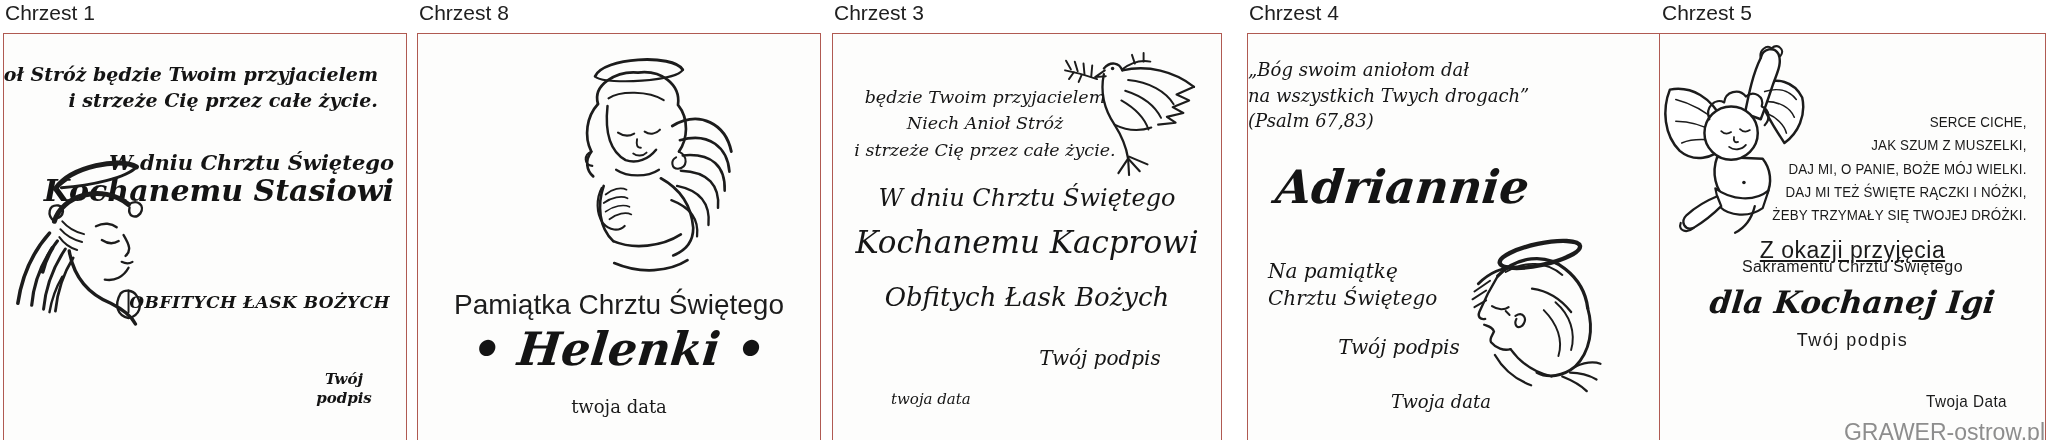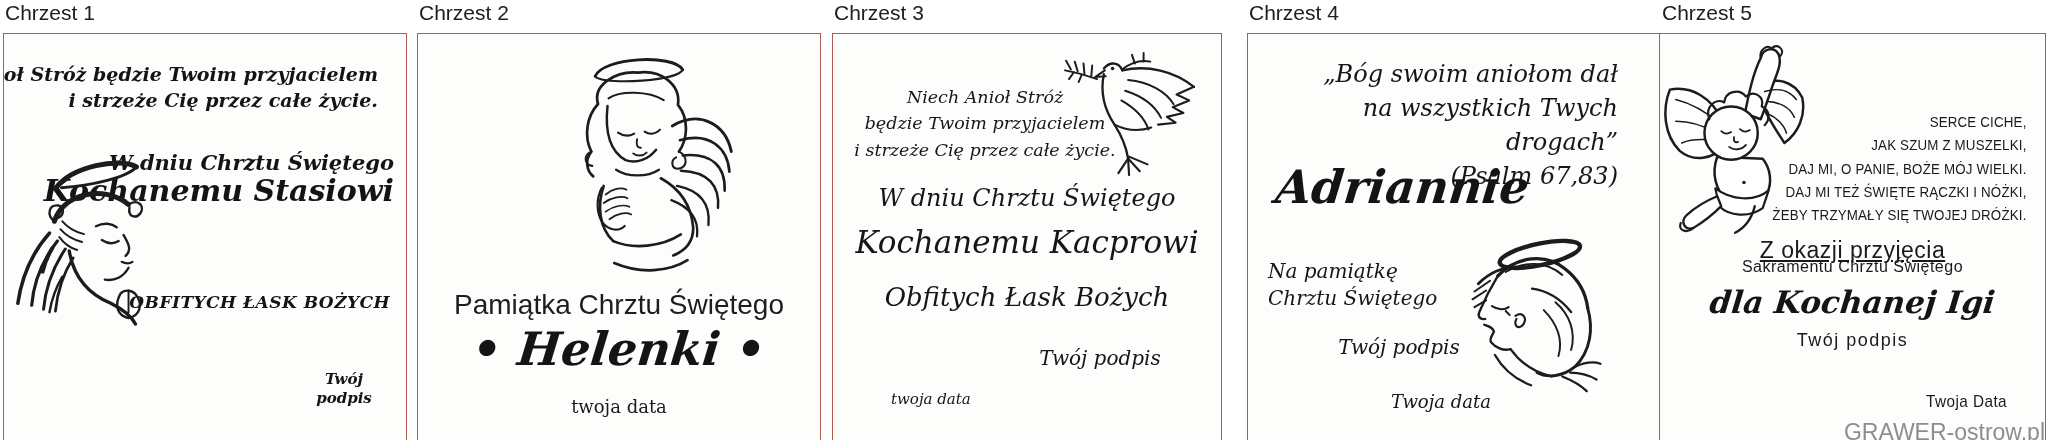--- a/index.html
+++ b/index.html
@@ -38,21 +38,21 @@
   .p2-date{top:362px;font-size:18px;font-family:"DejaVu Serif","Liberation Serif",serif;}
   
   .p3-dove{position:absolute;left:224px;top:16px;}
   .p3-blessing{top:50px;left:12px;width:280px;text-align:center;font-size:17.5px;line-height:1.5;}
   .p3-occasion{top:150px;font-size:24px;}
   .p3-name{top:190px;font-size:31px;}
   .p3-wish{top:248px;font-size:26px;}
   .p3-sign{top:312px;left:167px;width:200px;text-align:center;font-size:20px;}
   .p3-date{top:356px;left:58px;font-size:15px;}
   
-  .p4-quote{top:23px;left:0;width:370px;text-align:right;font-size:24px;line-height:1.42;}
+  .p4-quote{top:23px;left:0;width:370px;text-align:left;font-size:18px;line-height:1.42;}
   .p4-name{top:126px;left:28px;width:240px;text-align:center;font-size:46px;}
   .p4-occasion{top:224px;left:20px;width:200px;text-align:left;font-size:20px;line-height:1.35;}
   .p4-sign{top:301px;left:51px;width:200px;text-align:center;font-size:20px;}
   .p4-date{top:357px;left:93px;width:200px;text-align:center;font-size:18px;}
   .p4-angel{position:absolute;left:198px;top:196px;}
   
   .hand{font-family:"Liberation Sans",sans-serif;color:#1a1a1a;}
   .p5-cherub{position:absolute;left:0;top:6px;}
   .p5-poem{top:76px;right:18px;text-align:right;font-size:15.5px;line-height:1.5;
            letter-spacing:.2px;transform:scaleX(.86);transform-origin:right top;}
@@ -105,21 +105,21 @@
           <path d="M60 94 C48 112 40 133 38 155" stroke-width="3"></path>
           <path d="M68 103 C58 119 52 137 50 157" stroke-width="2.8"></path>
           <path d="M47 93 C42 101 39 109 37 117" stroke-width="4"></path>
           <path d="M57 122 C50 134 46 146 44 158" stroke-width="2.4"></path>
         </g>
       </svg>
     </div>
   </div>
 
   <div class="panel" style="left:417px;width:404px;">
-    <div class="panel-label">Chrzest 2</div>
+    <div class="panel-label">Chrzest 8</div>
     <div class="panel-box">
       <svg class="p2-angel" width="200" height="244" viewBox="0 0 210 250">
         <g fill="none" stroke="#1c1c1c" stroke-linecap="round">
           <path d="M60 33 C68 13 142 9 152 26" stroke-width="3"></path>
           <path d="M152 26 C146 38 74 42 61 34" stroke-width="2.2"></path>
           <path d="M63 62 C57 42 82 27 105 29 C129 26 150 41 147 63 C159 78 157 99 148 112" stroke-width="2.8"></path>
           <path d="M63 62 C51 75 48 96 56 112 C49 121 51 132 58 138" stroke-width="2.8"></path>
           <path d="M56 112 C48 115 48 126 57 127" stroke-width="2.2"></path>
           <path d="M148 112 C158 117 157 129 147 130 C140 130 139 121 145 118" stroke-width="2.2"></path>
           <path d="M74 56 C86 48 116 48 132 58" stroke-width="2.2"></path>
@@ -177,22 +177,22 @@
           <path d="M73 110 L92 118" stroke-width="2.2"></path>
           <path d="M66 21 C92 15 120 22 140 38" stroke-width="2.4"></path>
           <path d="M140 38 L122 46 L135 52 L118 59 L129 65 L112 69 L121 75 L103 77" stroke-width="2.2"></path>
           <path d="M72 31 C94 33 111 43 119 56" stroke-width="2"></path>
           <path d="M69 42 C88 48 100 58 106 70" stroke-width="2"></path>
           <path d="M65 52 C79 60 89 70 93 82" stroke-width="2"></path>
           <path d="M58 77 C70 83 84 84 96 80" stroke-width="2"></path>
         </g>
       </svg>
       <div class="abs cal p3-blessing" style="white-space:normal;">
+        <div>będzie Twoim przyjacielem</div>
         <div>Niech Anioł Stróż</div>
-        <div>będzie Twoim przyjacielem</div>
         <div>i strzeże Cię przez całe życie.</div>
       </div>
       <div class="abs ctr cal p3-occasion">W dniu Chrztu Świętego</div>
       <div class="abs ctr cal p3-name">Kochanemu Kacprowi</div>
       <div class="abs ctr cal p3-wish">Obfitych Łask Bożych</div>
       <div class="abs cal p3-sign">Twój podpis</div>
       <div class="abs cal p3-date">twoja data</div>
     </div>
   </div>
 

